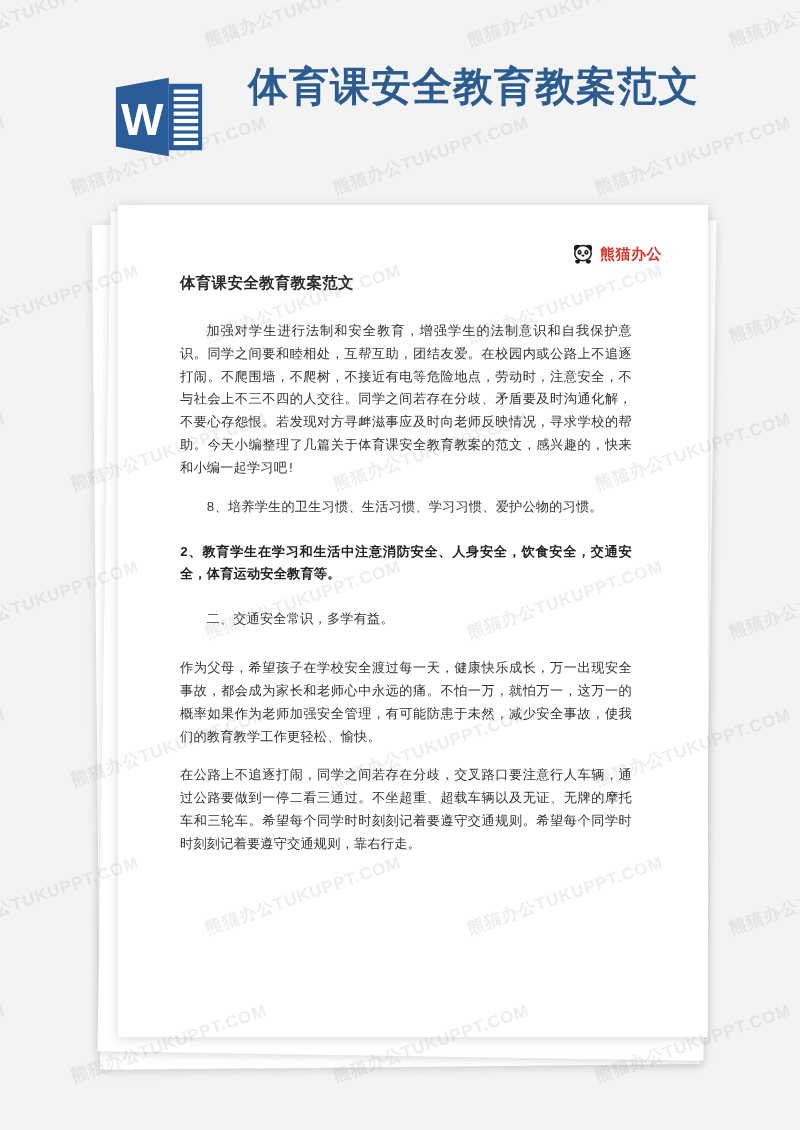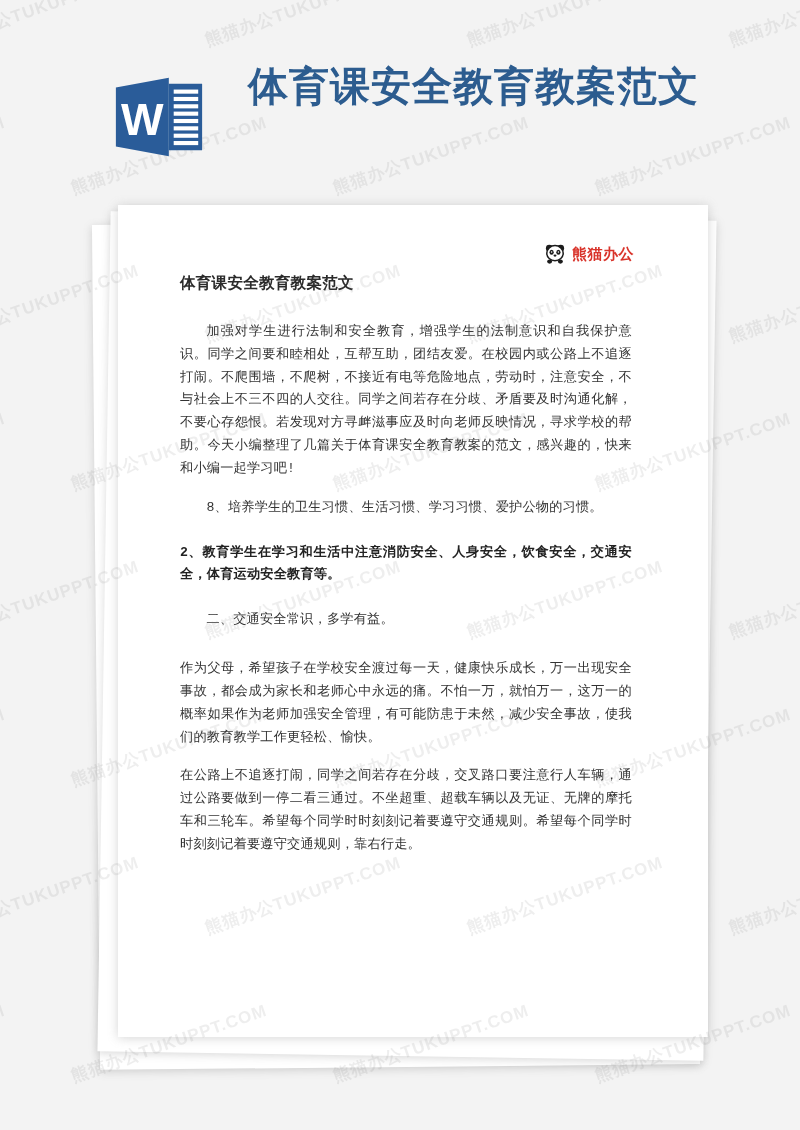--- a/index.html
+++ b/index.html
@@ -102,20 +102,21 @@
 
   
   #doc-content {
     position: absolute;
     left: 118px;
     top: 205px;
     width: 544px;
     height: 832px;
     z-index: 2;
     overflow: hidden;
+    padding-left: 28px;
   }
   #brand-logo {
     position: absolute;
     right: 28px;
     top: 37px;
     display: flex;
     align-items: center;
     gap: 5px;
   }
   #brand-text {

